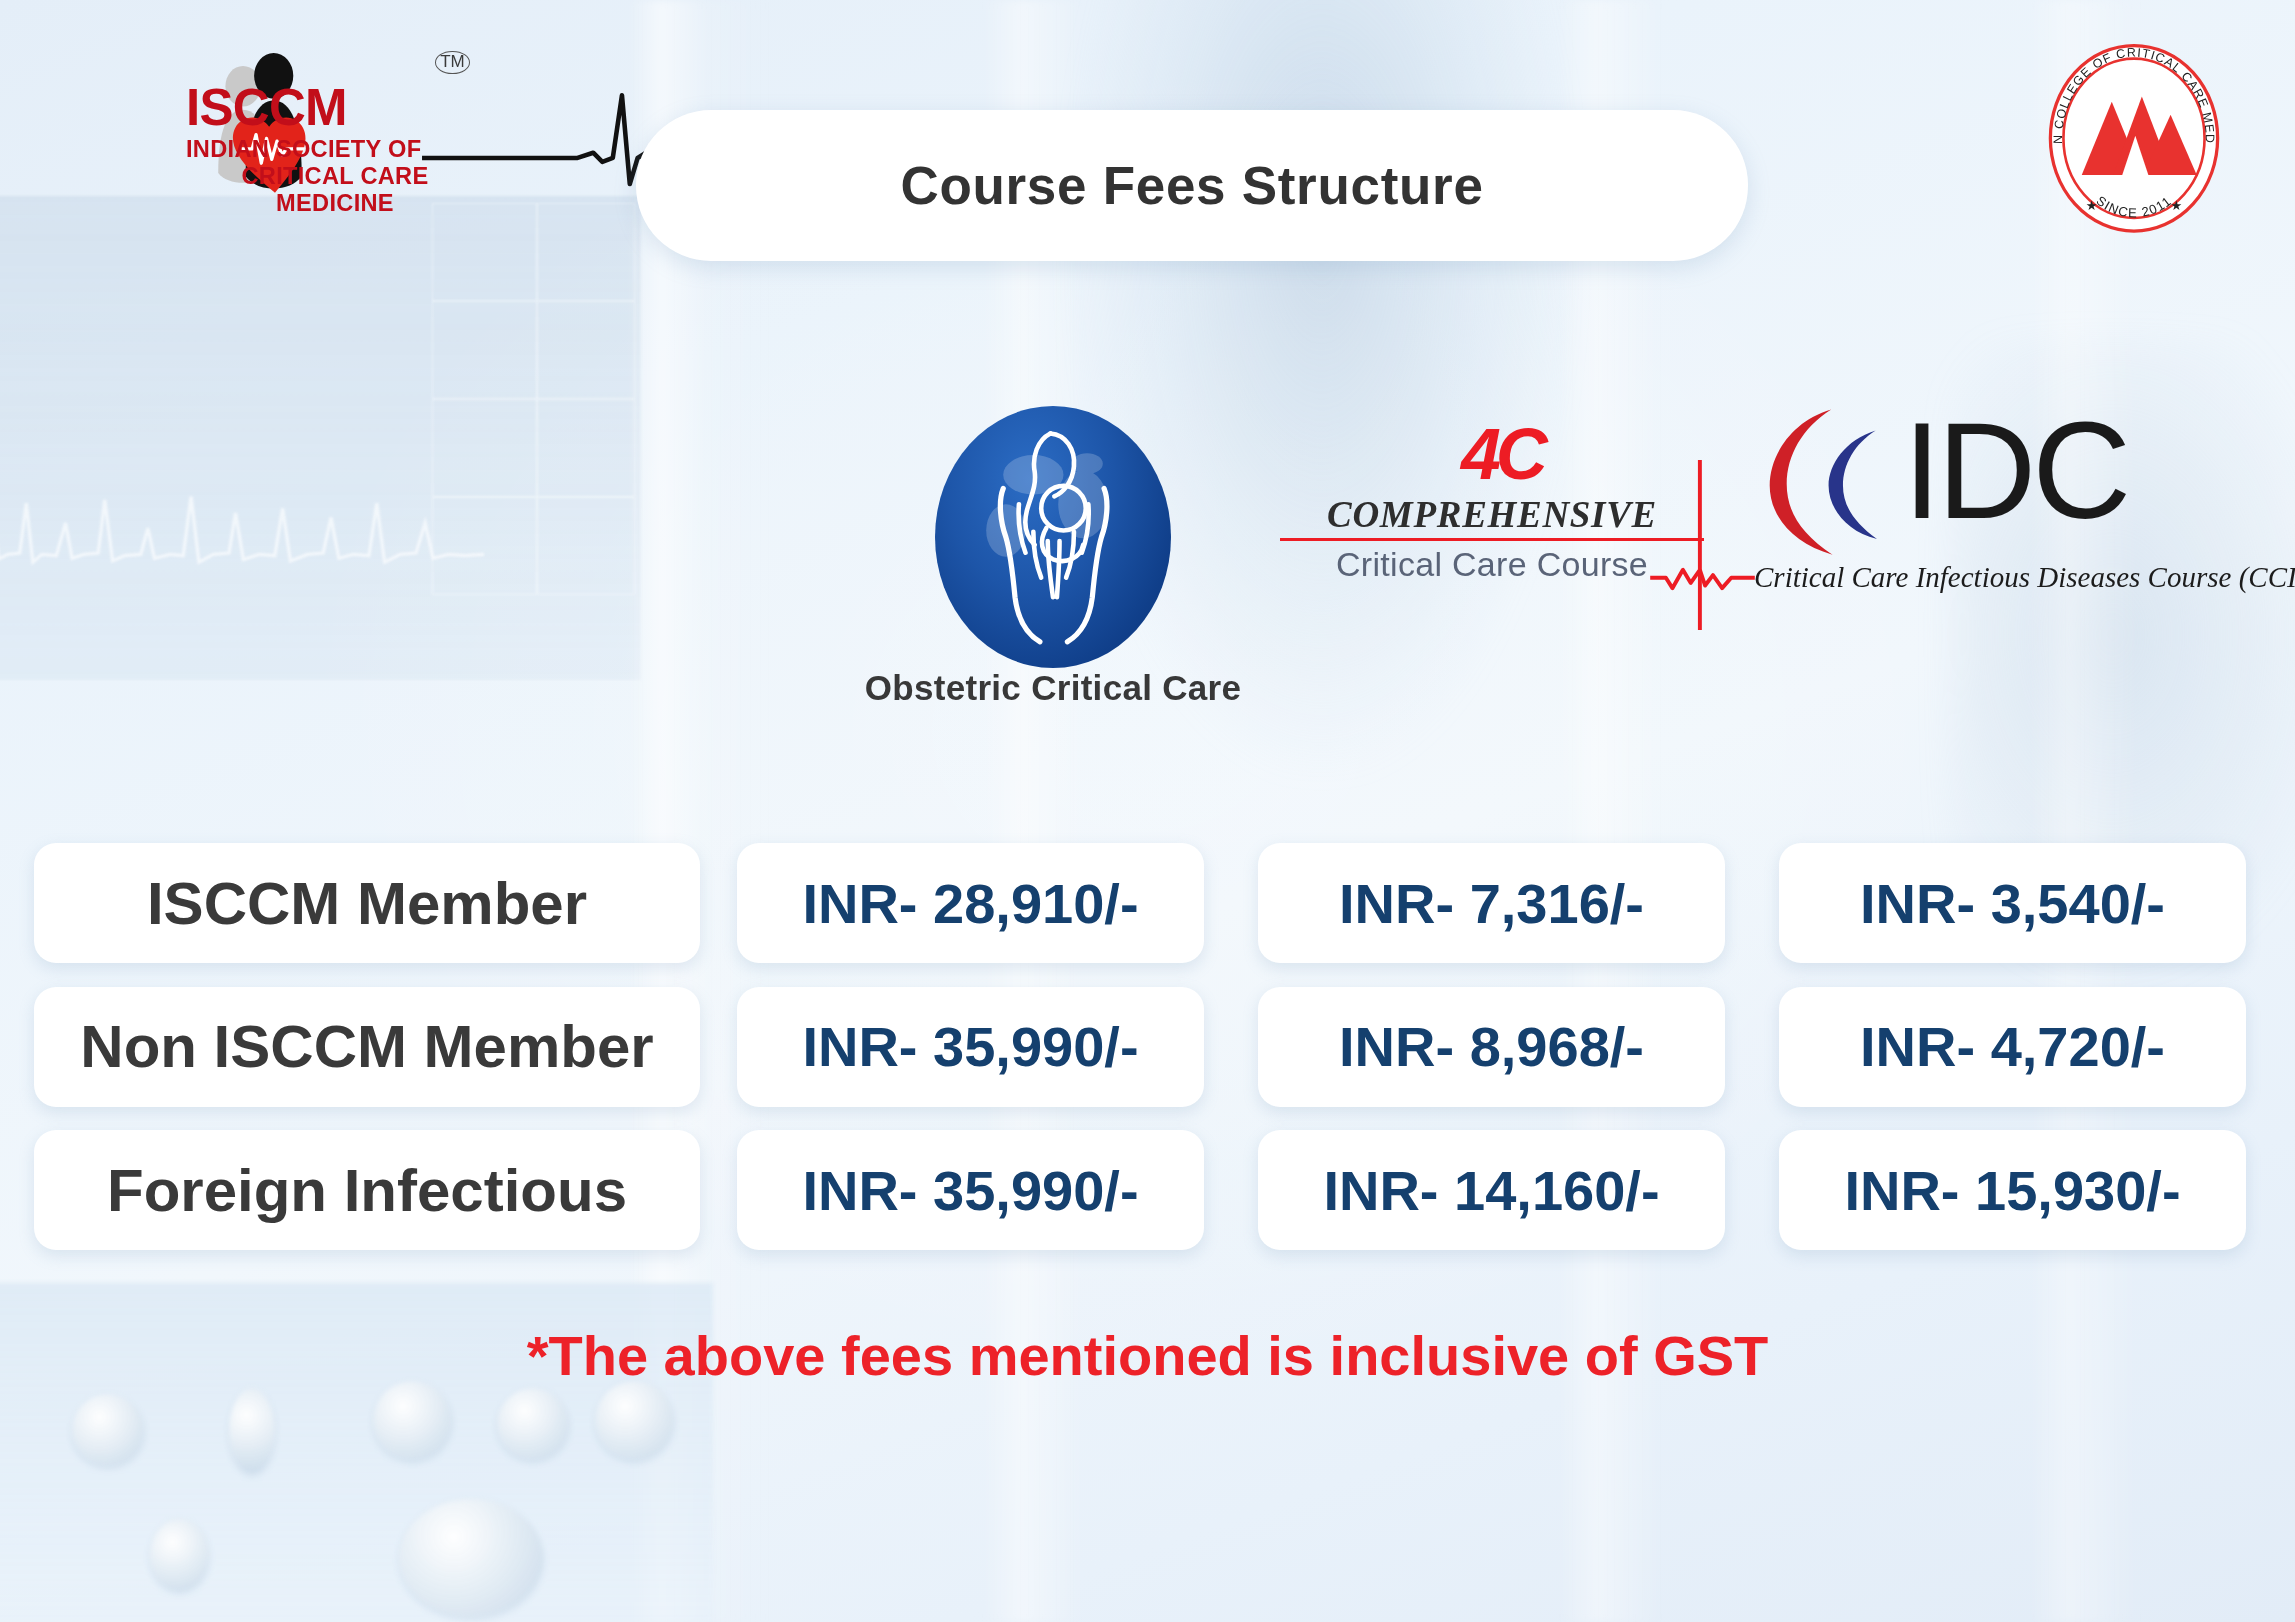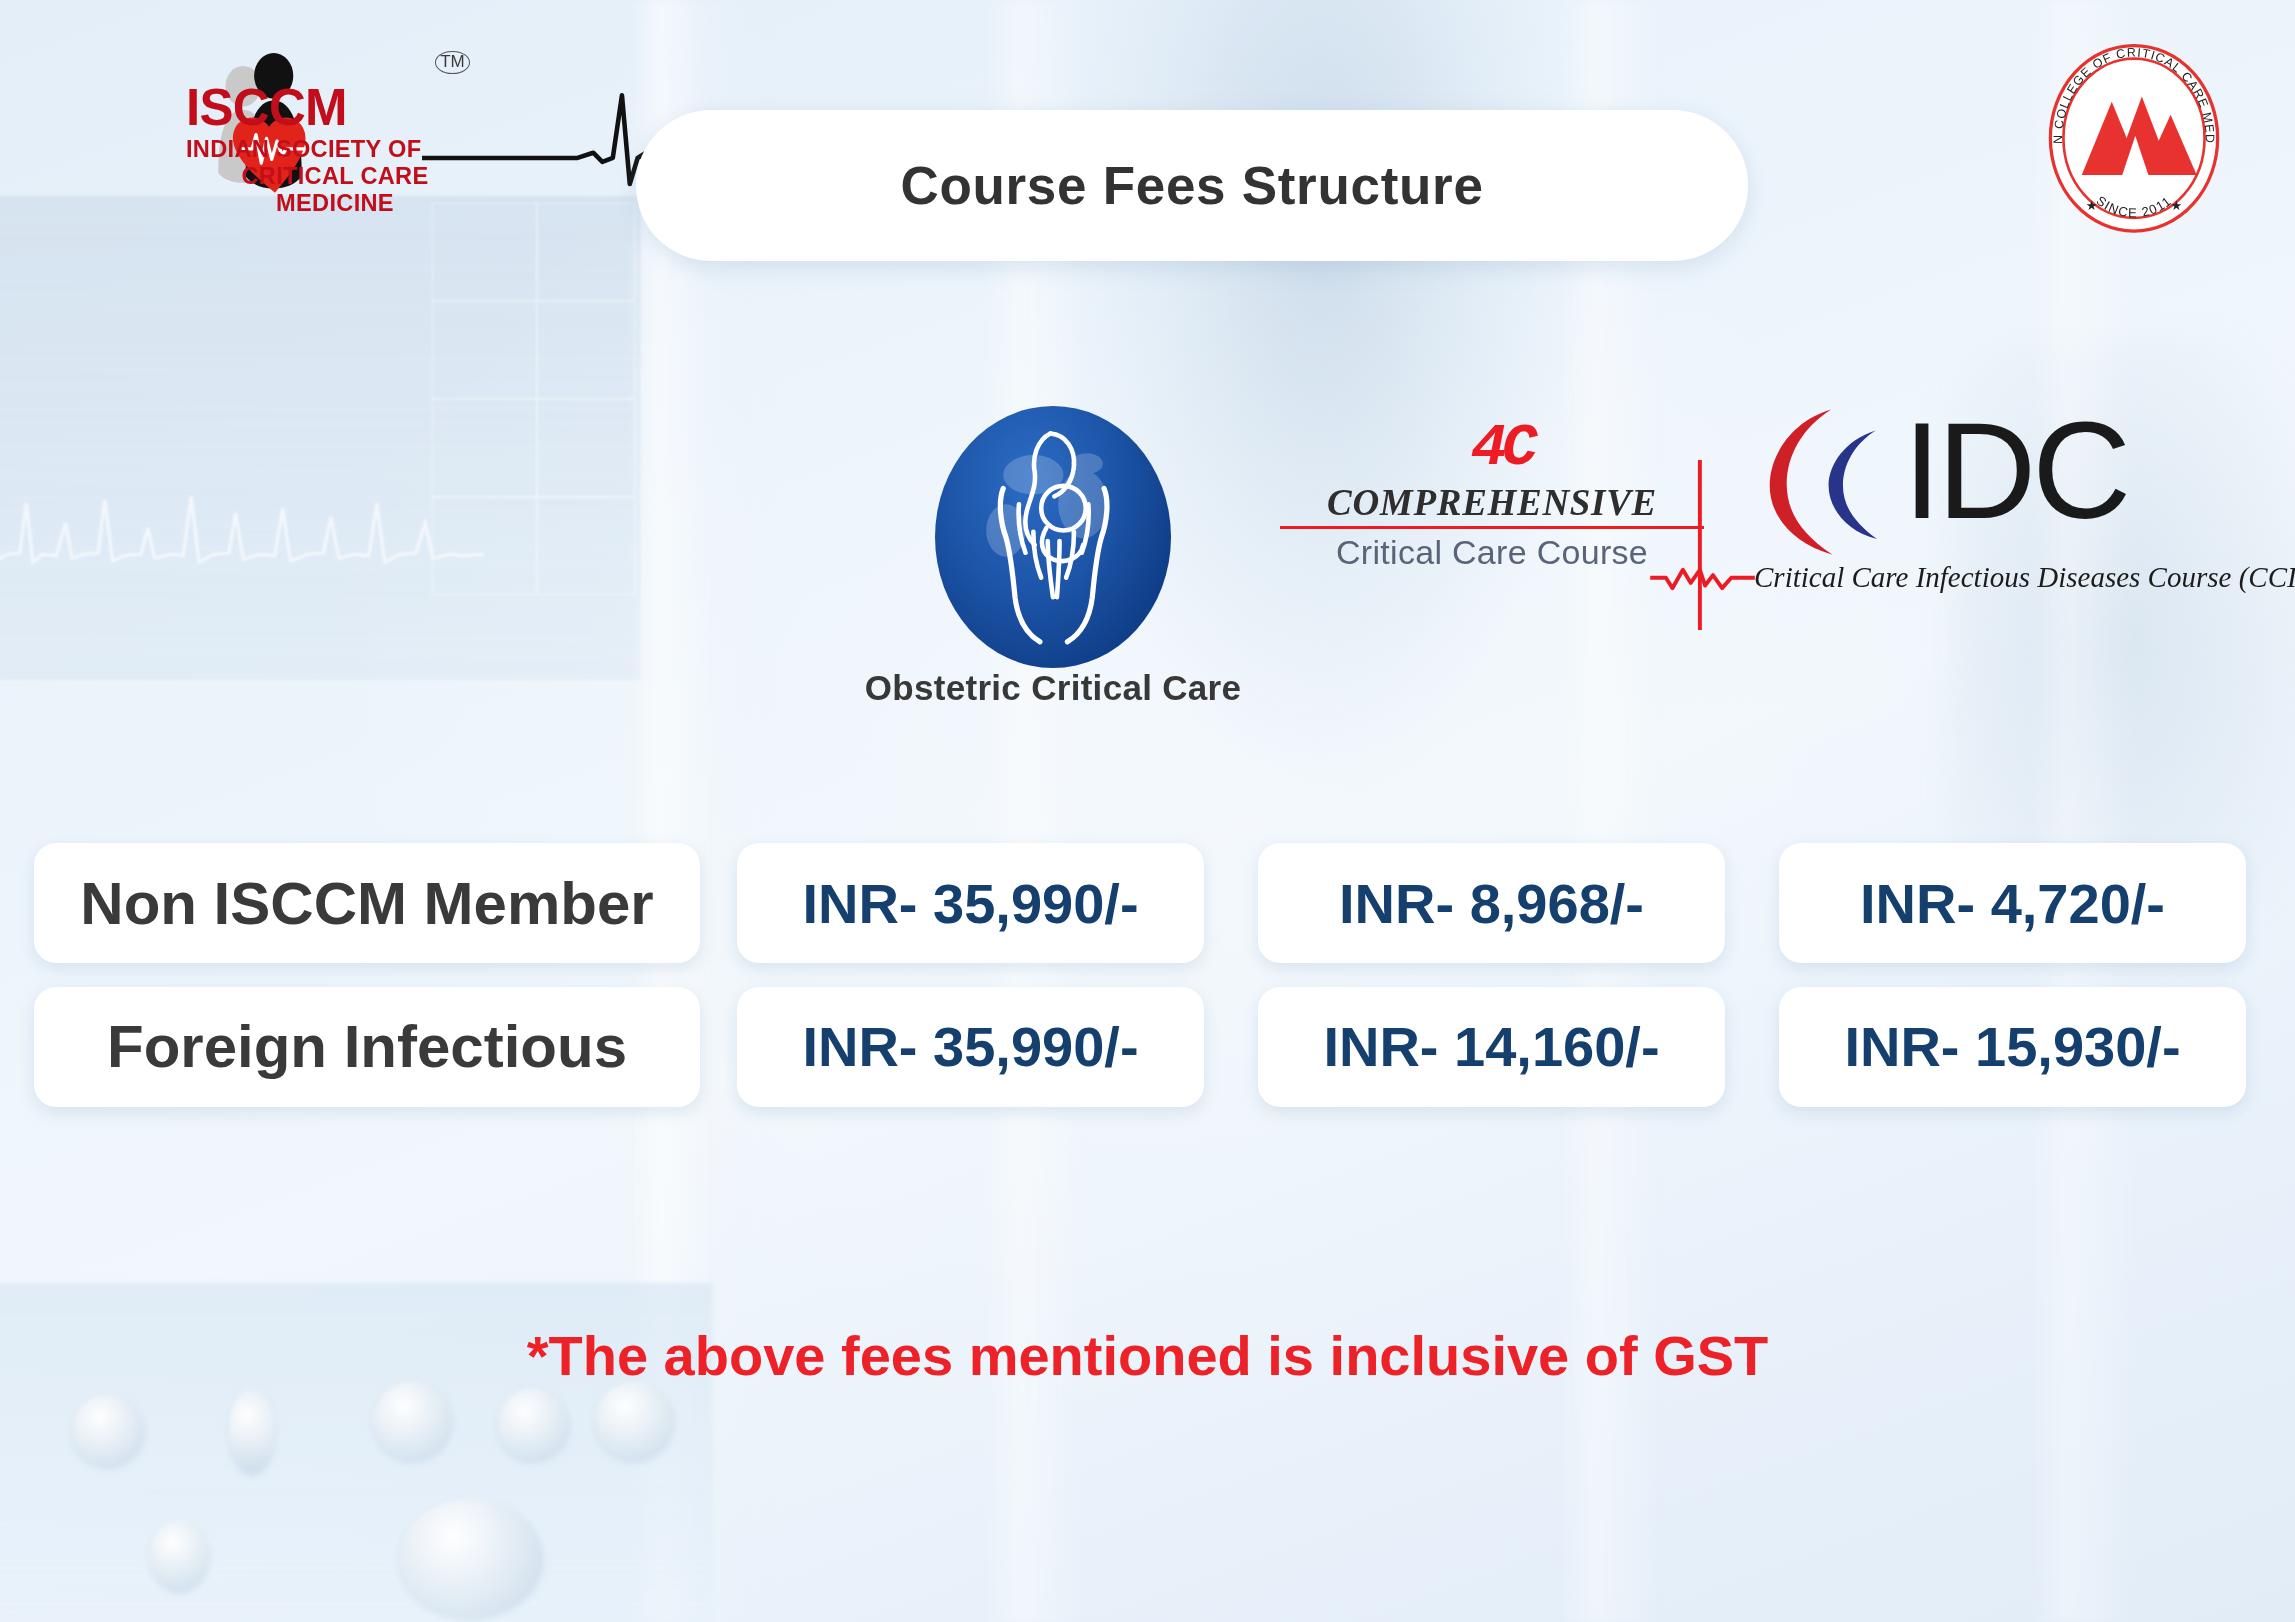--- a/index.html
+++ b/index.html
@@ -174,22 +174,22 @@
     font-size: 35px;
     font-weight: bold;
     color: #383838;
     letter-spacing: 0.3px;
     text-align: center;
   }
 
   
   #logo-4c { left: 576px; top: 25px; width: 458px; }
   #logo-4c .mark-4c {
-    font-family: Liberation Mono, monospace;
-    font-size: 60px;
+    font-family: Liberation Sans, sans-serif;
+    font-size: 72px;
     font-weight: bold;
     font-style: italic;
     color: #ed1c24;
     line-height: 1;
     letter-spacing: -5.2px;
     margin-left: 19.6px;
   }
   #logo-4c .comp {
     font-family: Liberation Serif, serif;
     font-style: italic;
@@ -429,20 +429,34 @@
         </svg>
         <div class="idc-letters">IDC</div>
       </div>
       <div class="caption">Critical Care Infectious Diseases Course (CCIDC)</div>
     </div>
 
   </div>
 
   <div id="fee-grid">
 
+    <div class="fee-row">
+      <div class="fee-cell cell-label">
+        <span class="label-text">ISCCM Member</span>
+      </div>
+      <div class="fee-cell cell-value">
+        <span class="value-text">INR- 28,910/-</span>
+      </div>
+      <div class="fee-cell cell-value">
+        <span class="value-text">INR- 7,316/-</span>
+      </div>
+      <div class="fee-cell cell-value">
+        <span class="value-text">INR- 3,540/-</span>
+      </div>
+    </div>
 
     <div class="fee-row">
       <div class="fee-cell cell-label">
         <span class="label-text">Non ISCCM Member</span>
       </div>
       <div class="fee-cell cell-value">
         <span class="value-text">INR- 35,990/-</span>
       </div>
       <div class="fee-cell cell-value">
         <span class="value-text">INR- 8,968/-</span>

